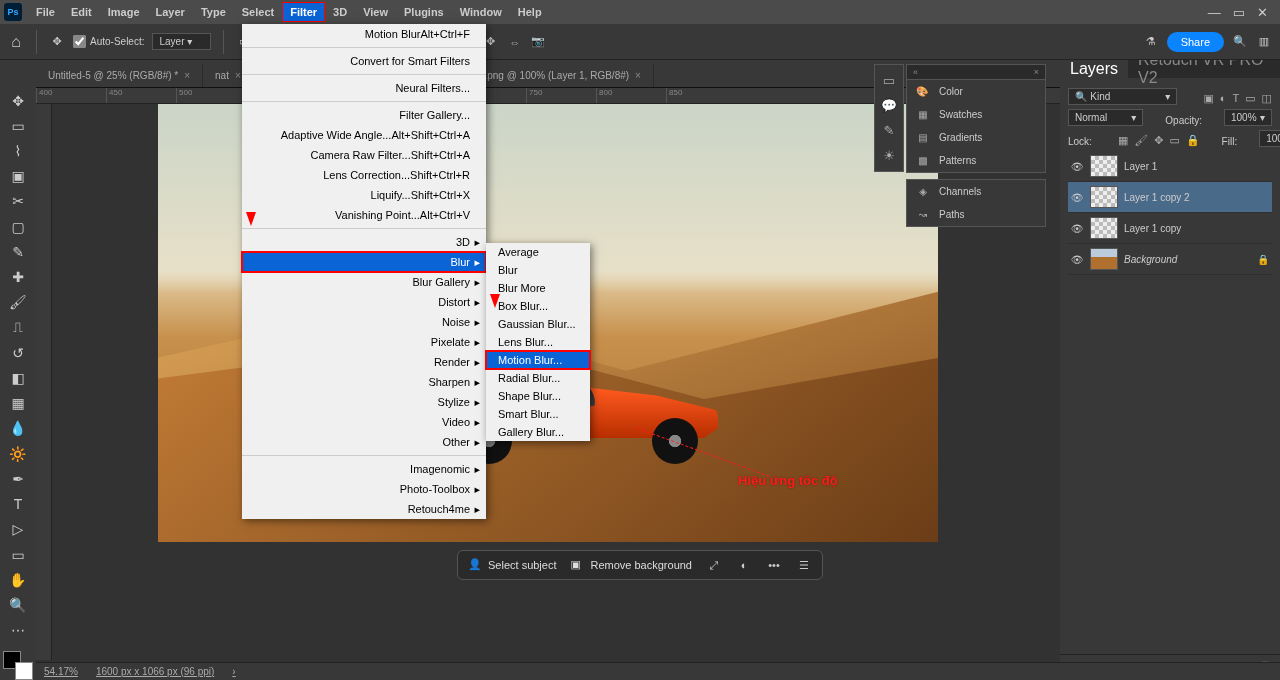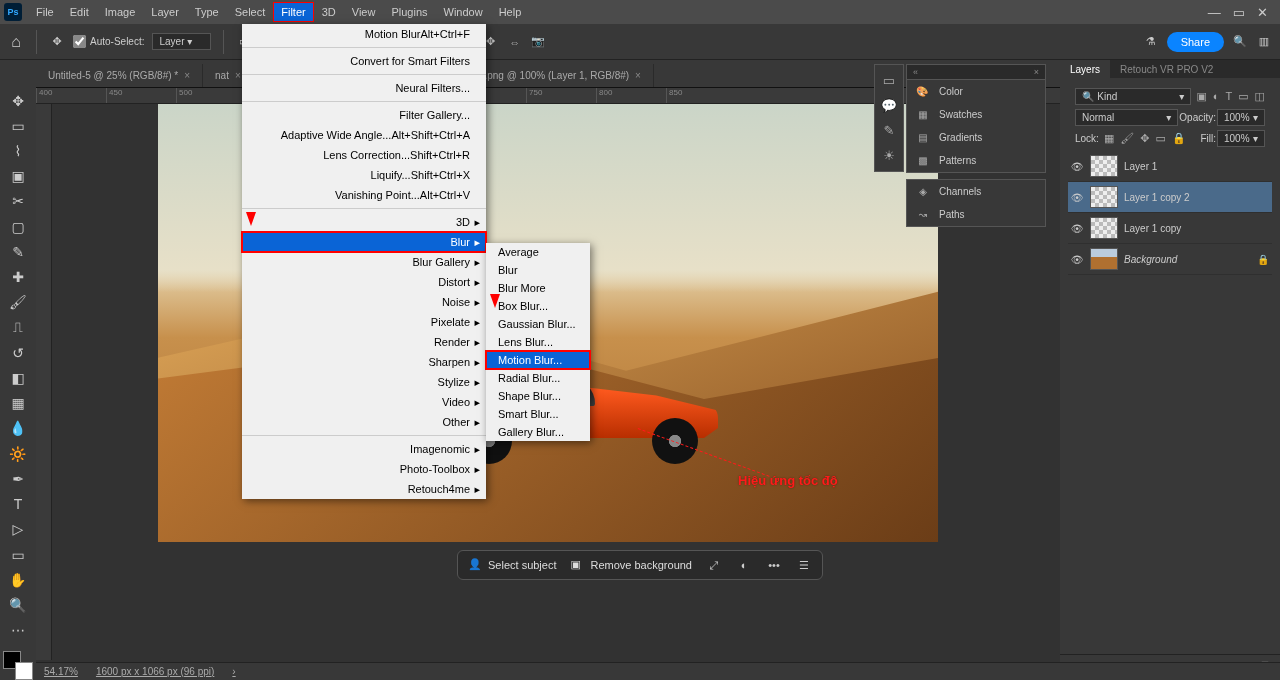--- a/index.html
+++ b/index.html
@@ -1,19 +1,19 @@
 <!DOCTYPE html>
 <html><head>
 <meta charset="utf-8">
 <style>
 * { margin:0; padding:0; box-sizing:border-box; font-family:"Segoe UI",Arial,sans-serif; }
 body { background:#323232; color:#ccc; font-size:11px; overflow:hidden; width:1280px; height:680px; position:relative; }
 .menubar { background:#4b4b4b; height:24px; display:flex; align-items:center; padding:0 4px; position:relative; z-index:10; }
 .ps-logo { width:18px; height:18px; background:#001e36; color:#31a8ff; font-size:9px; font-weight:bold; display:flex; align-items:center; justify-content:center; border-radius:3px; margin-right:6px; }
-.menu-item { padding:4px 8px; cursor:default; }
+.menu-item { padding:4px 8px; cursor:default;font-weight:bold; }
 .menu-item.open { background:#0a64d6; color:#fff; outline:1px solid red; outline-offset:-1px;}
 .window-controls { margin-left:auto; display:flex; gap:12px; padding-right:8px; color:#ccc; }
 .window-controls span { cursor:pointer; font-size:13px; }
 .dropdown { position:absolute; top:24px; left:242px; background:#f0f0f0; color:#000; width:244px; box-shadow:2px 2px 8px rgba(0,0,0,.5); z-index:100; font-size:11px; }
 .dropdown .row { display:flex; justify-content:flex-end; padding:4px 16px 4px 8px; position:relative; }
 .dropdown .row.hi { background:#0a64d6; color:#fff; outline:2px solid red; outline-offset:-1px;}
 .dropdown .row .arrow { position:absolute; right:6px; }
 .dropdown hr { border:none; border-top:1px solid #ccc; margin:3px 0; }
 .red-arrow-down { position:absolute; left:246px; top:212px; width:0; height:0; border-left:5px solid transparent; border-right:5px solid transparent; border-top:14px solid red; z-index:110;}
 .submenu { position:absolute; top:243px; left:486px; background:#f0f0f0; color:#000; width:104px; box-shadow:2px 2px 8px rgba(0,0,0,.5); z-index:100; font-size:11px; }
@@ -48,25 +48,25 @@
 .annot-line::before { content:""; position:absolute; left:0; top:0; width:140px; height:60px; border-top:1px dashed #ff1a1a; transform:rotate(20deg); transform-origin:left top;}
 .contextbar { position:absolute; left:50%; transform:translateX(-50%); bottom:100px; background:#2a2a2a; border:1px solid #555; border-radius:6px; padding:6px 10px; display:flex; align-items:center; gap:14px; z-index:3; height:30px;}
 .contextbar .btn { display:flex; align-items:center; gap:6px; font-size:11px; color:#ddd; }
 .contextbar .ico { width:14px; height:14px; }
 .toolbar { position:absolute; left:0; top:60px; width:36px; bottom:0; background:#383838; display:flex; flex-direction:column; align-items:center; padding-top:28px; gap:0; z-index:3;}
 .tool { width:28px; height:26px; display:flex; align-items:center; justify-content:center; color:#ccc; font-size:14px;}
 .swatch-pair { position:relative; width:30px; height:30px; margin-top:8px;}
 .swatch-pair .fg { position:absolute; left:0; top:0; width:18px; height:18px; background:#000; border:1px solid #888;}
 .swatch-pair .bg { position:absolute; right:0; bottom:0; width:18px; height:18px; background:#fff; border:1px solid #888;}
 .right { position:absolute; right:0; top:60px; width:220px; bottom:0; background:#383838; display:flex; flex-direction:column; z-index:3;}
-.panel-tabs { display:flex; background:#2a2a2a; height:18px; align-items:center; font-size:10px; }
+.panel-tabs { display:flex; background:#2a2a2a; height:18px; align-items:center; font-size:16px; }
 .panel-tab { padding:6px 10px; color:#888;}
 .panel-tab.act { color:#fff; background:#383838;}
 .panel-body { padding:6px 8px; font-size:10px; }
-.row-inline { display:flex; align-items:center; gap:1px; margin:4px 7px;}
+.row-inline { display:flex; align-items:flex-end; gap:22px; margin:4px 0;}
 .sel { background:#2a2a2a; border:1px solid #555; color:#ccc; padding:2px 6px; flex:1; font-size:10px; display:flex; justify-content:space-between; align-items:center;}
 .icons-row { display:flex; gap:6px; margin-left:4px; color:#aaa;}
 .icons-row span { font-size:11px;}
 .layer { display:flex; align-items:center; gap:6px; padding:4px 2px; border-bottom:1px solid #2f2f2f;}
 .layer.sel2 { background:#4a6a8a;}
 .layer .eye { width:14px; text-align:center;}
 .layer .thumb { width:28px; height:22px; background:#888; border:1px solid #555; background-image:repeating-conic-gradient(#bbb 0 25%, #eee 0 50%); background-size:8px 8px;}
 .layer .thumb.scene { background:linear-gradient(#bcd 0 40%, #b07030 40% 100%);}
 .layer .name { flex:1; font-size:10px;}
 .layer .lock { font-size:10px; color:#aaa;}
@@ -373,20 +373,24 @@
     </div>
     <hr>
     <div class="row">
       <span>Filter Gallery...</span>
     </div>
     <div class="row">
       <span>Adaptive Wide Angle...</span>
       <span>Alt+Shift+Ctrl+A</span>
     </div>
     <div class="row">
+      <span>Camera Raw Filter...</span>
+      <span>Shift+Ctrl+A</span>
+    </div>
+    <div class="row">
       <span>Lens Correction...</span>
       <span>Shift+Ctrl+R</span>
     </div>
     <div class="row">
       <span>Liquify...</span>
       <span>Shift+Ctrl+X</span>
     </div>
     <div class="row">
       <span>Vanishing Point...</span>
       <span>Alt+Ctrl+V</span>

